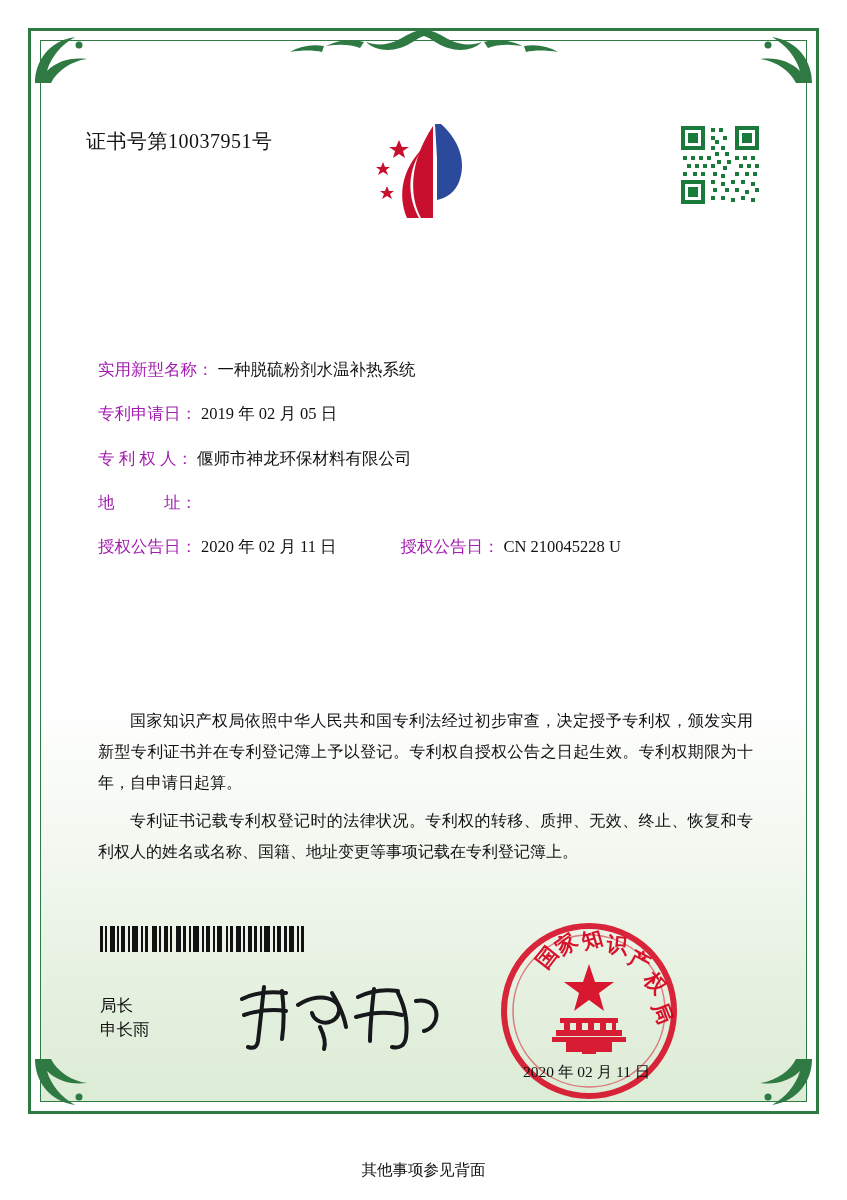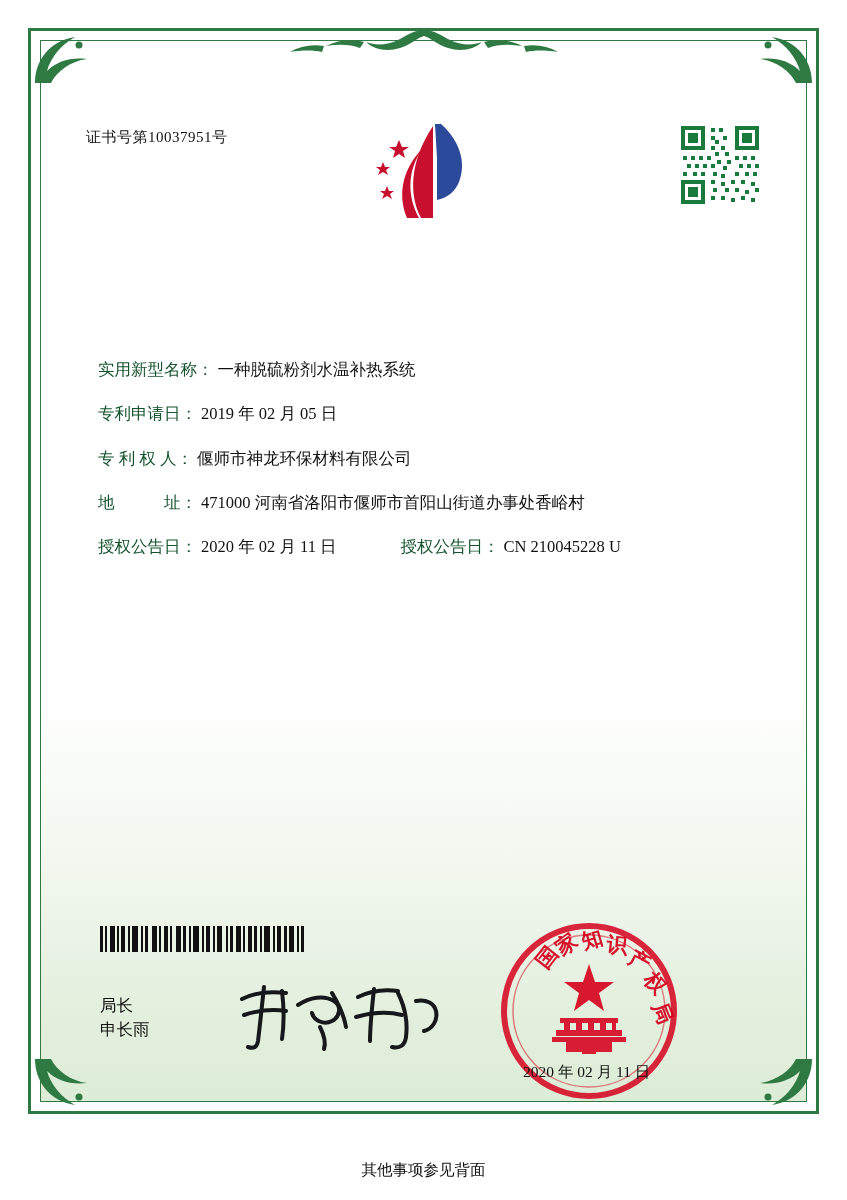--- a/index.html
+++ b/index.html
@@ -72,21 +72,21 @@
     height: 34px;
     color: #2f7a43;
   }
   .top-flourish svg { width: 100%; height: 100%; display: block; }
 
   
   .cert-number {
     position: absolute;
     left: 86px;
     top: 128px;
-    font-size: 15px;
+    font-size: 20px;
     letter-spacing: 0.5px;
     color: #111;
   }
 
   .logo {
     position: absolute;
     left: 363px;
     top: 118px;
     width: 120px;
     height: 108px;
@@ -124,21 +124,21 @@
   }
   .field-row {
     display: flex;
     align-items: baseline;
     margin-bottom: 24.5px;
     font-size: 16.5px;
     line-height: 1.2;
   }
   .field-label {
     white-space: pre;
-    color: #14532d;
+    color: #a21caf;
   }
   .field-value {
     margin-left: 4px;
     color: #111;
   }
   .field-row.two-col .second {
     margin-left: 64px;
     display: flex;
     align-items: baseline;
   }
@@ -381,33 +381,36 @@
       <span class="field-value">2019 年 02 月 05 日</span>
     </div>
 
     <div class="field-row">
       <span class="field-label">专 利 权 人：</span>
       <span class="field-value">偃师市神龙环保材料有限公司</span>
     </div>
 
     <div class="field-row">
       <span class="field-label">地　　　址：</span>
-      <span class="field-value">471000 河南省洛阳市偃师市首阳山街道办事处香峪村</span>
     </div>
 
     <div class="field-row two-col">
       <span class="field-label">授权公告日：</span>
       <span class="field-value">2020 年 02 月 11 日</span>
       <span class="second">
         <span class="field-label">授权公告日：</span>
         <span class="field-value">CN 210045228 U</span>
       </span>
     </div>
   </div>
 
+  <div class="body-text">
+    <p>国家知识产权局依照中华人民共和国专利法经过初步审查，决定授予专利权，颁发实用新型专利证书并在专利登记簿上予以登记。专利权自授权公告之日起生效。专利权期限为十年，自申请日起算。</p>
+    <p>专利证书记载专利权登记时的法律状况。专利权的转移、质押、无效、终止、恢复和专利权人的姓名或名称、国籍、地址变更等事项记载在专利登记簿上。</p>
+  </div>
 
   <div class="barcode">
     <i style="width:3px"></i>
       <i style="width:2px;background:transparent"></i>
     <i style="width:2px"></i>
       <i style="width:3px;background:transparent"></i>
     <i style="width:5px"></i>
       <i style="width:2px;background:transparent"></i>
     <i style="width:2px"></i>
       <i style="width:2px;background:transparent"></i>

